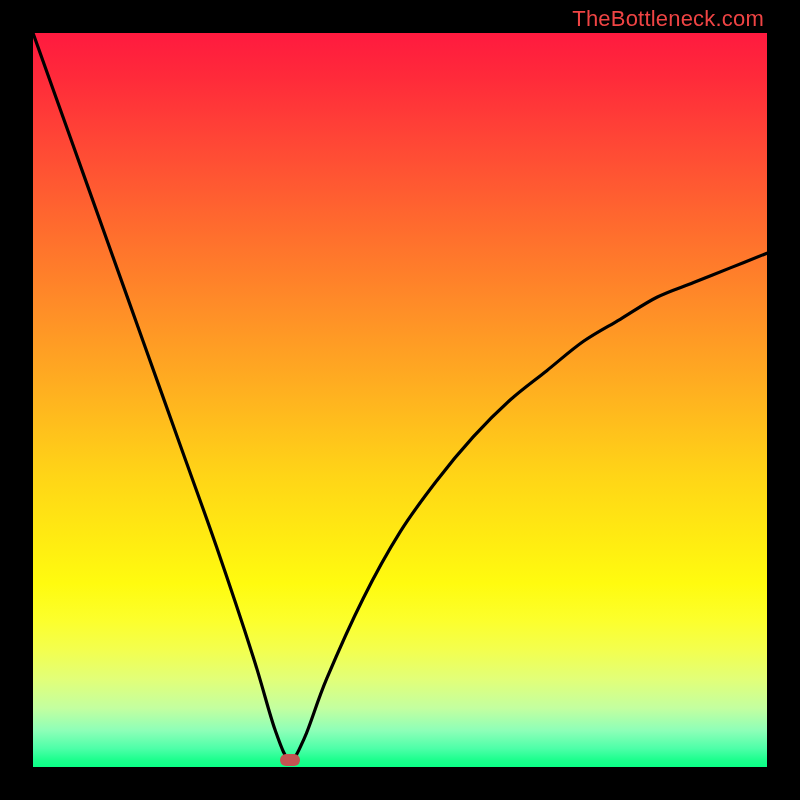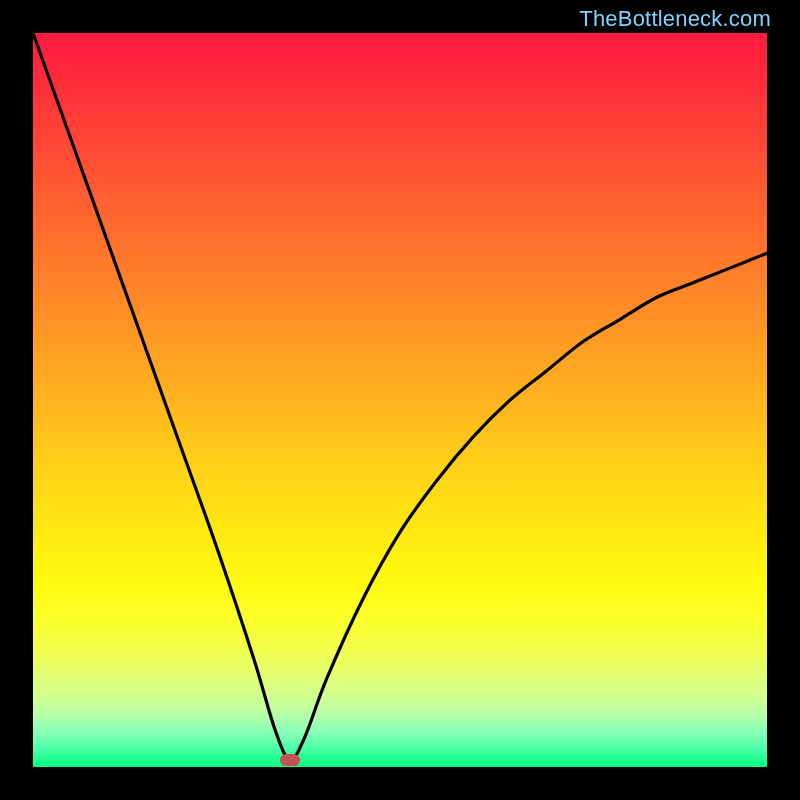--- a/index.html
+++ b/index.html
@@ -40,22 +40,22 @@
       #c3ffa0 92%,
       #8effb8 95%,
       #4dffa8 97.5%,
       #1dff8e 99%,
       #0aff86 100%
     );
   }
   .watermark {
     position: absolute;
     top: 6px;
-    right: 29px;
-    color: #7dd3fc;
+    right: 36px;
+    color: #ef4444;
     font-size: 22px;
     letter-spacing: 0.2px;
     user-select: none;
   }
   svg.curve {
     position: absolute;
     left: 0;
     top: 0;
     width: 734px;
     height: 734px;

